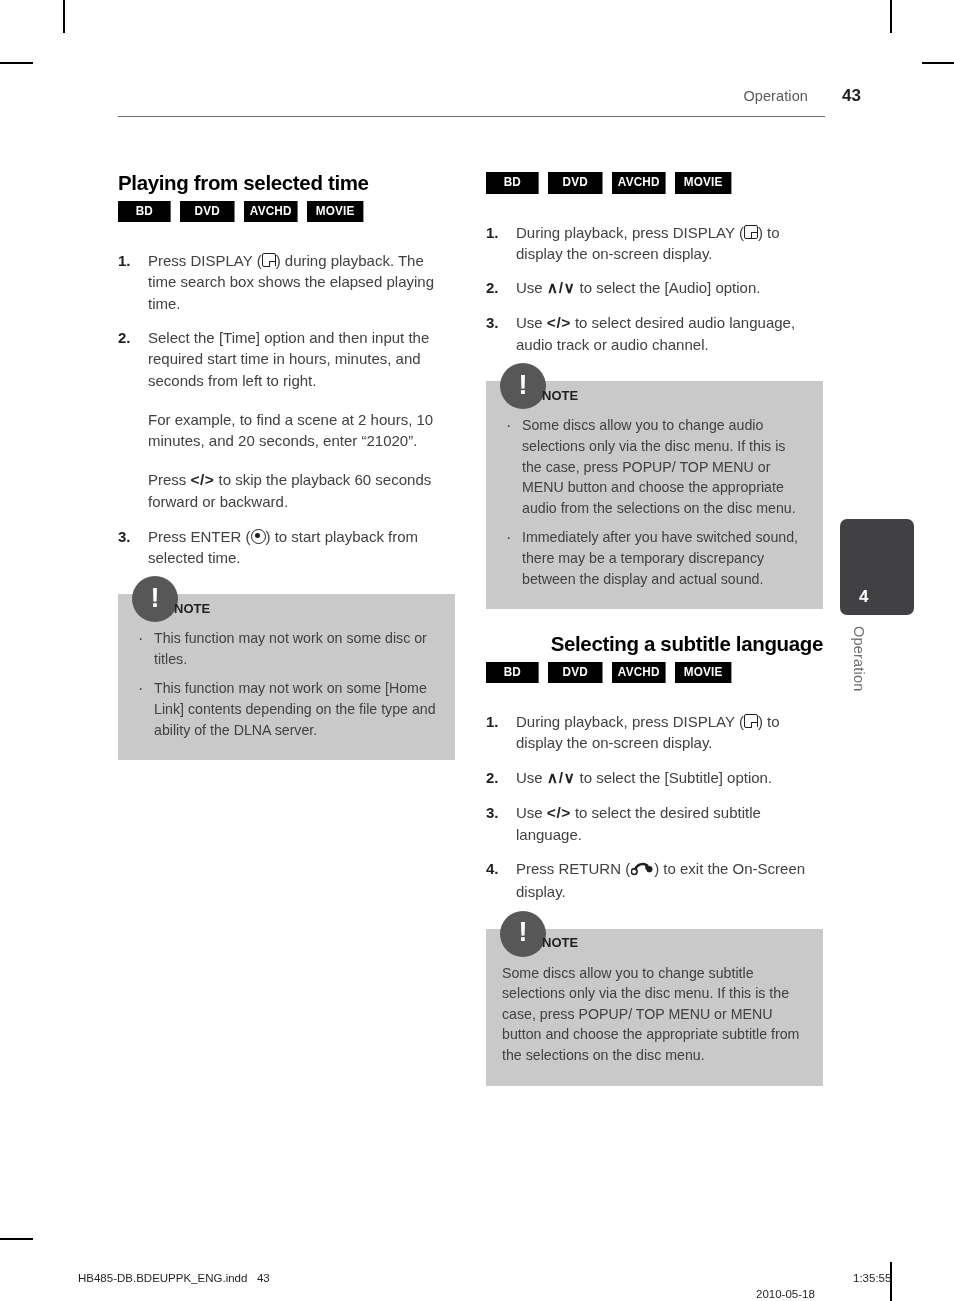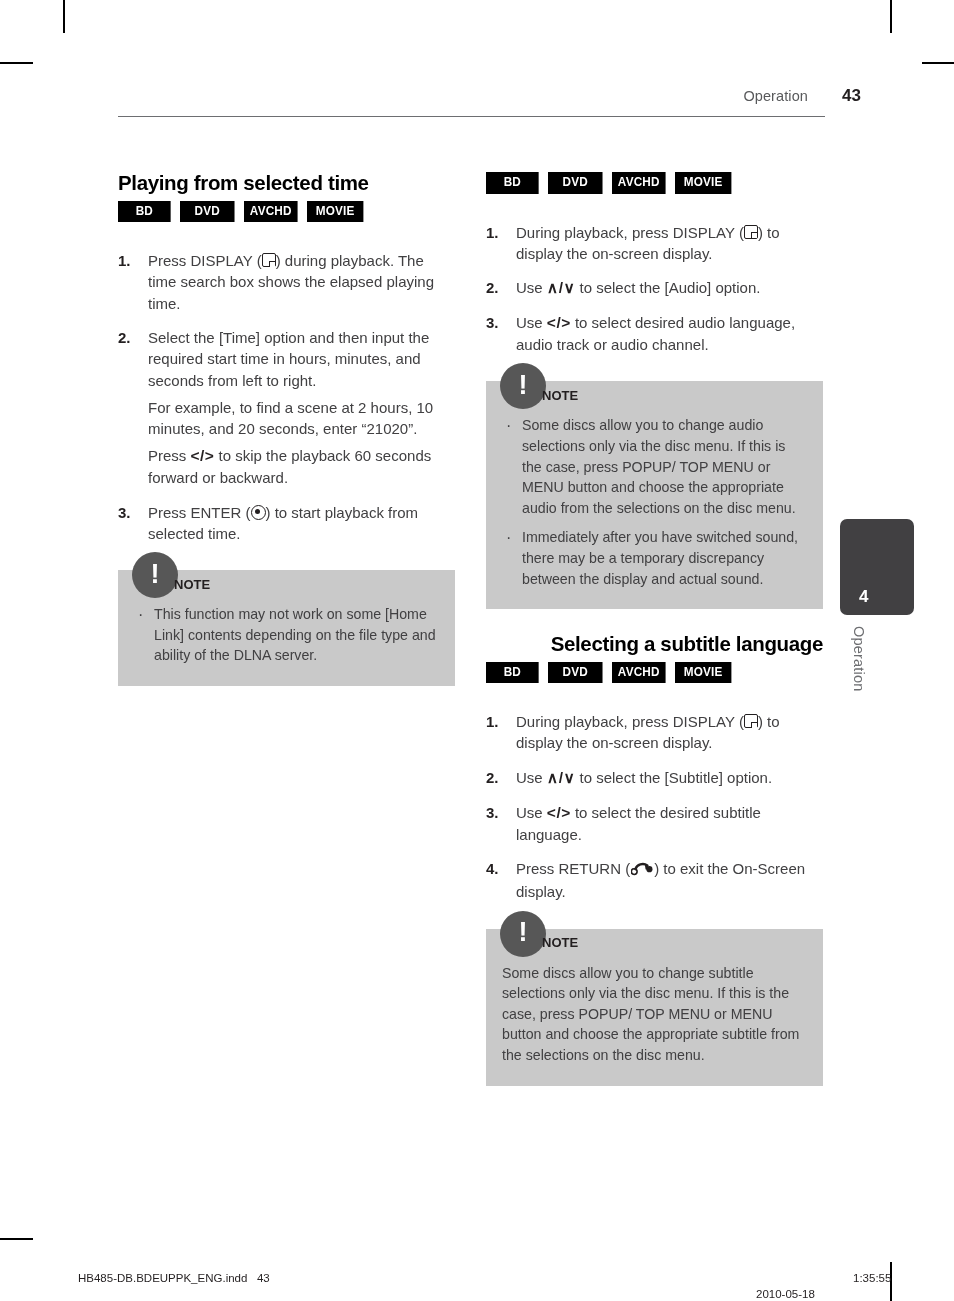--- a/index.html
+++ b/index.html
@@ -116,21 +116,21 @@
   }
   ol.steps > li .num {
     position: absolute;
     left: 0;
     top: 0;
     font-weight: bold;
     color: #231f20;
     font-size: 15px;
   }
   .substep {
-    margin-top: 6px;
+    margin-top: 18px;
     font-size: 15px;
     line-height: 1.42;
     color: #414042;
   }
 
   
   .gly-display {
     display: inline-block;
     width: 12px;
     height: 12px;
@@ -337,20 +337,21 @@
   </ol>
 
   <div class="note">
     <div class="note-head">
       <div class="note-bullet-circle">
           <span class="bang">!</span>
         </div>
       <div class="note-title">NOTE</div>
     </div>
     <ul class="note-list">
+      <li>This function may not work on some disc or titles.</li>
       <li>This function may not work on some [Home Link] contents depending on the file type and ability of the DLNA server.</li>
     </ul>
   </div>
 
 </div>
 
 <div class="col col-right">
 
 
   <div class="badges">

